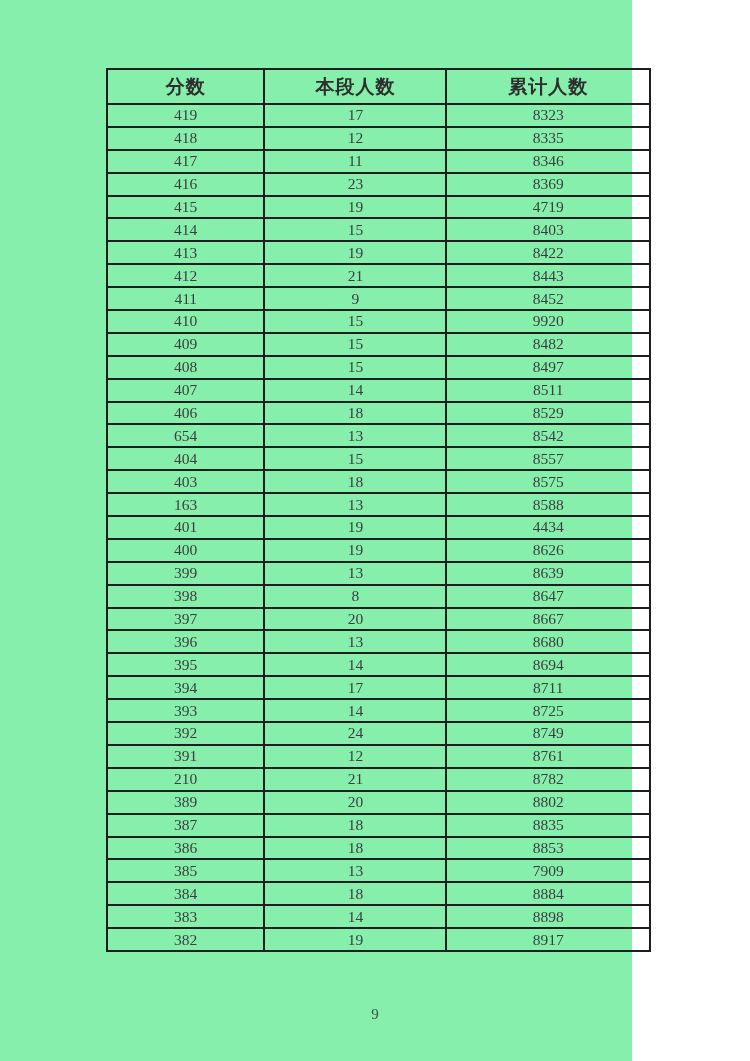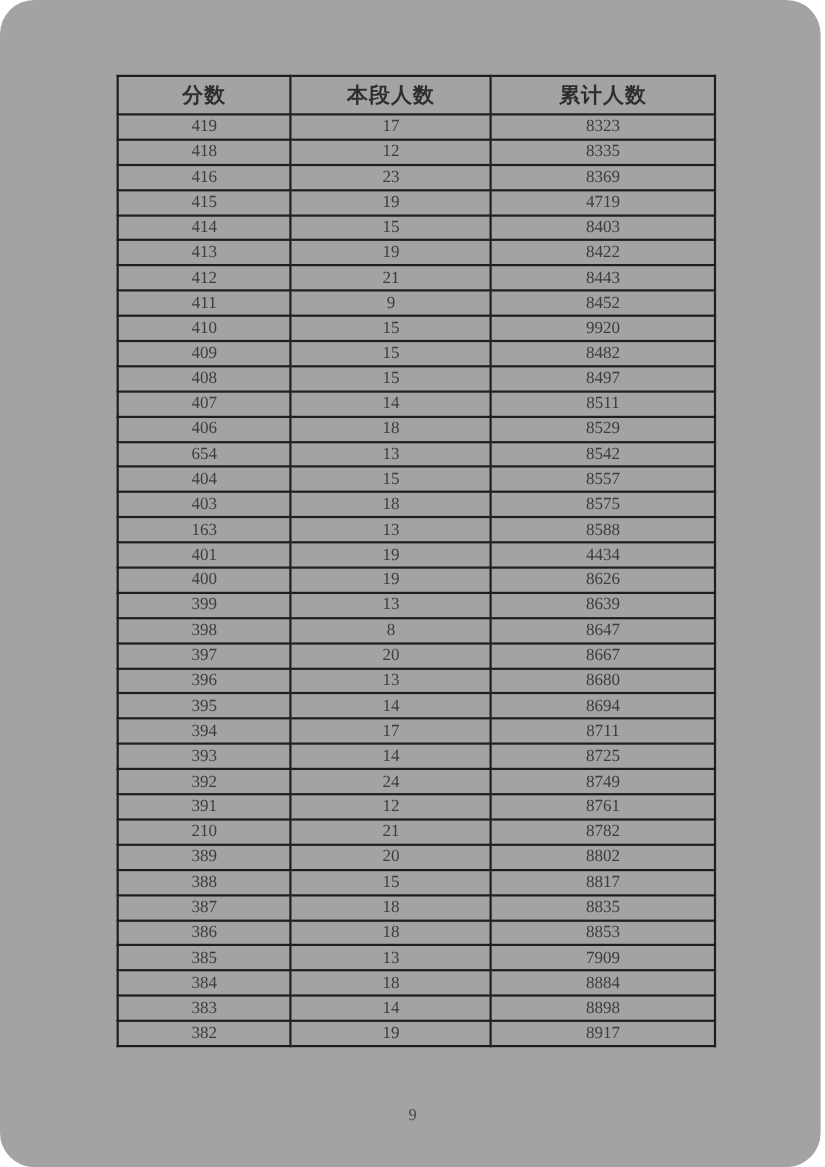--- a/index.html
+++ b/index.html
@@ -10,24 +10,23 @@
   body {
     width: 750px;
     height: 1061px;
     position: relative;
     font-family: "Liberation Serif", serif;
     color: #3a3a3a;
   }
   .doc-page {
     position: absolute;
     left: 0; top: 0;
-    width: 746px;
+    width: 632px;
     height: 1061px;
-    background: #a3a3a3;
-    border-radius: 31px;
+    background: #86efac;
   }
   .table-wrap {
     position: absolute;
     left: 106px;
     top: 68px;
     width: 545px;
   }
   table.score-table {
     border-collapse: collapse;
     width: 100%;
@@ -91,20 +90,25 @@
             <td>419</td>
             <td>17</td>
             <td>8323</td>
           </tr>
           <tr>
             <td>418</td>
             <td>12</td>
             <td>8335</td>
           </tr>
           <tr>
+            <td>417</td>
+            <td>11</td>
+            <td>8346</td>
+          </tr>
+          <tr>
             <td>416</td>
             <td>23</td>
             <td>8369</td>
           </tr>
           <tr>
             <td>415</td>
             <td>19</td>
             <td>4719</td>
           </tr>
           <tr>
@@ -231,25 +235,20 @@
             <td>210</td>
             <td>21</td>
             <td>8782</td>
           </tr>
           <tr>
             <td>389</td>
             <td>20</td>
             <td>8802</td>
           </tr>
           <tr>
-            <td>388</td>
-            <td>15</td>
-            <td>8817</td>
-          </tr>
-          <tr>
             <td>387</td>
             <td>18</td>
             <td>8835</td>
           </tr>
           <tr>
             <td>386</td>
             <td>18</td>
             <td>8853</td>
           </tr>
           <tr>

